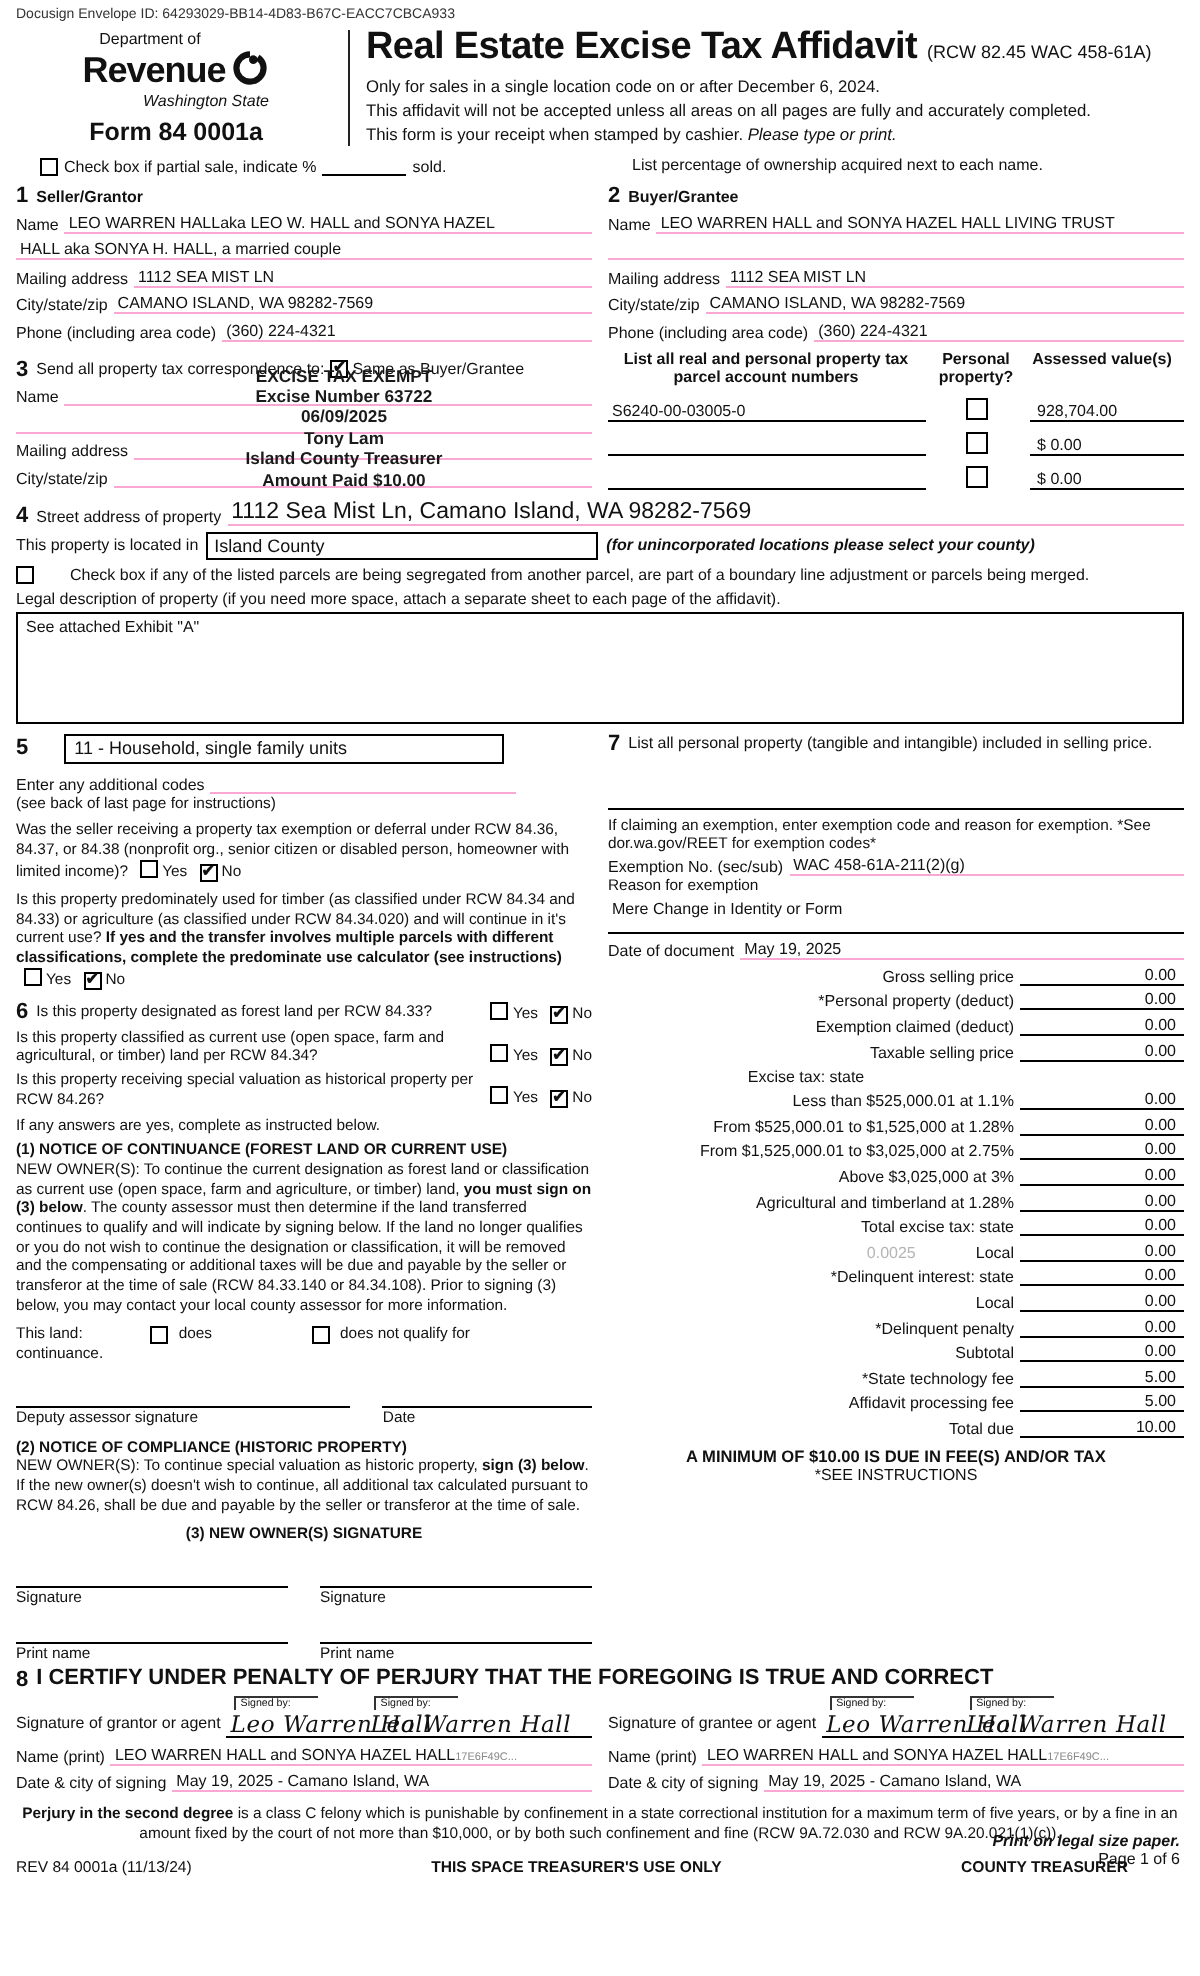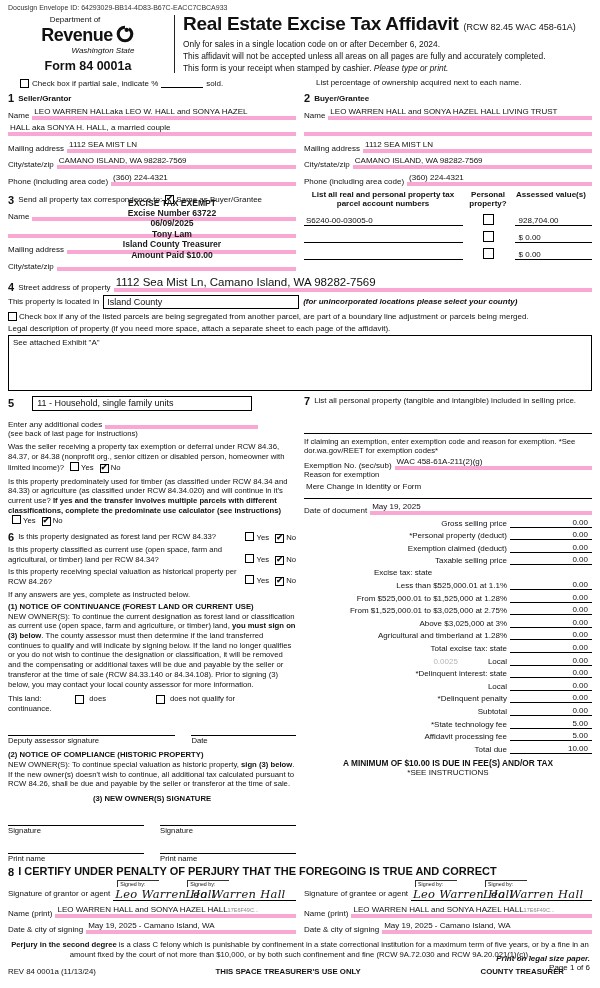--- a/index.html
+++ b/index.html
@@ -23,21 +23,21 @@
   .tblock{flex:1;padding-top:1px}
   .t1{font-size:19px;font-weight:bold;letter-spacing:-.3px;line-height:20px}
   .t1 .ref{font-size:9px;font-weight:normal;letter-spacing:0}
   .tn{font-size:8.4px;margin-top:1.5px;line-height:1.25}
   
   .cb{display:inline-block;width:7px;height:7px;border:1px solid #000;font-size:8px;line-height:7px;text-align:center;vertical-align:-1px;background:#fff;flex:none}
   .cb.on::after{content:"\2714";font-weight:bold;position:relative;top:-1px}
   .row{display:flex}
   .fld{display:flex;align-items:flex-end;margin-top:3.5px}
   .fld .lab{white-space:nowrap;padding-right:3px}
-  .fld .line{flex:1;border-bottom:4px solid #f9a8d4;min-height:9px;padding:0 2px;white-space:nowrap}
+  .fld .line{flex:1;border-bottom:1px solid #f9a8d4;min-height:9px;padding:0 2px;white-space:nowrap}
   .secnum{font-weight:bold;font-size:11px;padding-right:4px;line-height:10px}
   .sechead{display:flex;align-items:flex-end;margin-top:5px}
   .yn{white-space:nowrap;margin-left:4px}
   .yn .w{padding:0 6px 0 2px}
   
   .col-l{width:288px;flex:none}
   .col-r{width:288px;flex:none;margin-left:8px}
   
   .s3wrap{position:relative}
   .stamp{position:absolute;left:44px;right:4px;top:8px;text-align:center;font-family:Liberation Sans, sans-serif;font-size:8.6px;font-weight:bold;line-height:10.4px;color:#1a1a1a;pointer-events:none}
@@ -224,21 +224,21 @@
     <div class="fld" style="margin-top:0">
       <span class="secnum">4</span>
       <span class="lab">Street address of property</span>
       <span class="line addr">1112 Sea Mist Ln, Camano Island, WA 98282-7569</span>
     </div>
     <div style="display:flex;align-items:center;gap:4px;margin-top:3px">
       <span>This property is located in</span>
       <span class="cntybox">Island County</span>
       <span class="bi">(for unincorporated locations please select your county)</span>
     </div>
-    <div style="display:flex;align-items:flex-start;gap:2px;margin-top:3px">
+    <div style="display:flex;align-items:flex-start;gap:18px;margin-top:3px">
       <span class="cb"></span>
       <span>Check box if any of the listed parcels are being segregated from another parcel, are part of a boundary line adjustment or parcels being merged.</span>
     </div>
     <div style="margin-top:3px">Legal description of property (if you need more space, attach a separate sheet to each page of the affidavit).</div>
     <div class="legalbox">See attached Exhibit "A"</div>
   </div>
 
   <div class="row" style="margin-top:5px">
     <div class="col-l">
       <div style="display:flex;align-items:center;gap:14px">

